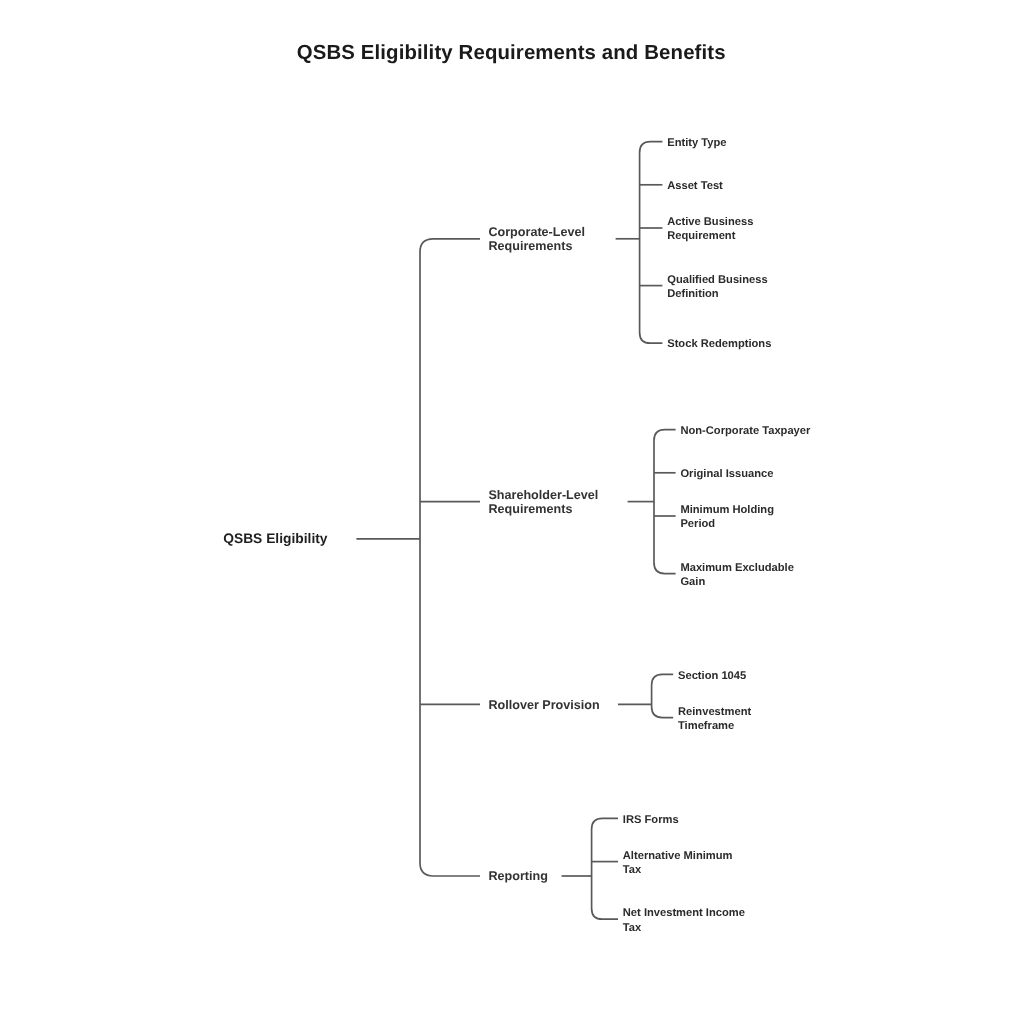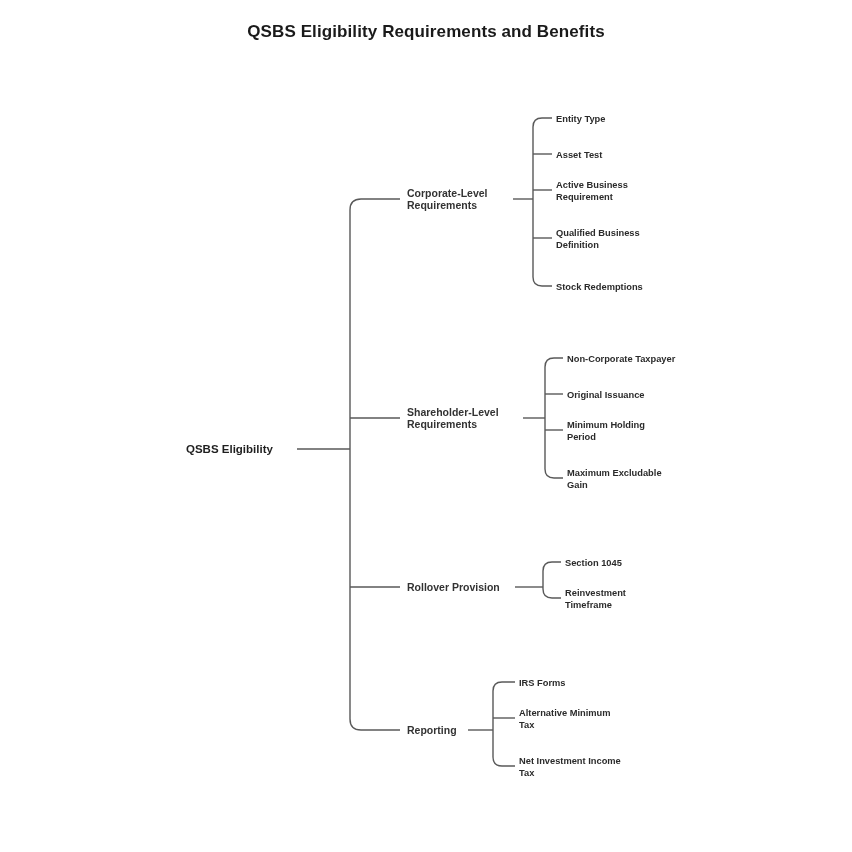--- a/index.html
+++ b/index.html
@@ -15,21 +15,21 @@
   }
   #diagram-root {
     position: relative;
     width: 852px;
     height: 852px;
     background: #ffffff;
   }
   .chart-title {
     position: absolute;
     left: 0;
-    top: 22px;
+    top: 34px;
     width: 852px;
     text-align: center;
     font-size: 17px;
     font-weight: bold;
     color: #1a1a1a;
     letter-spacing: 0.1px;
   }
   svg.tree-canvas {
     position: absolute;
     left: 0;

